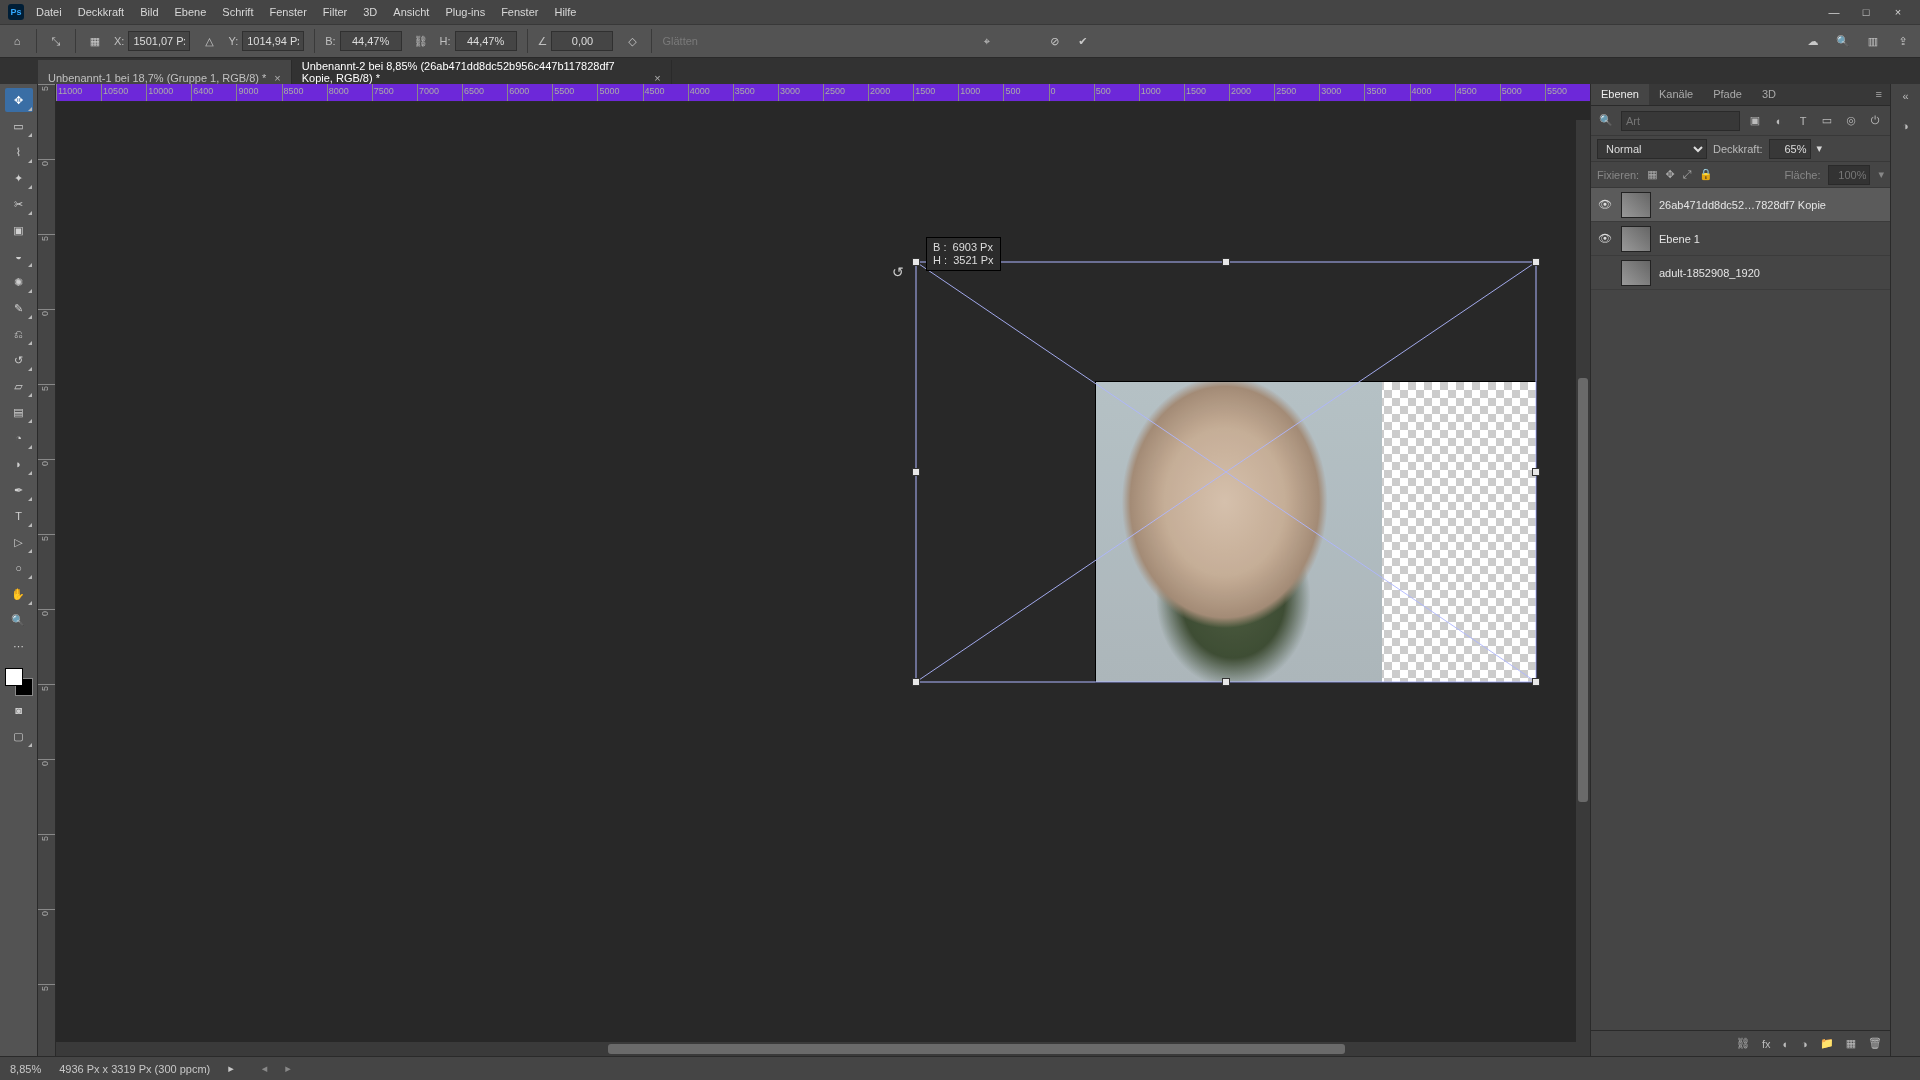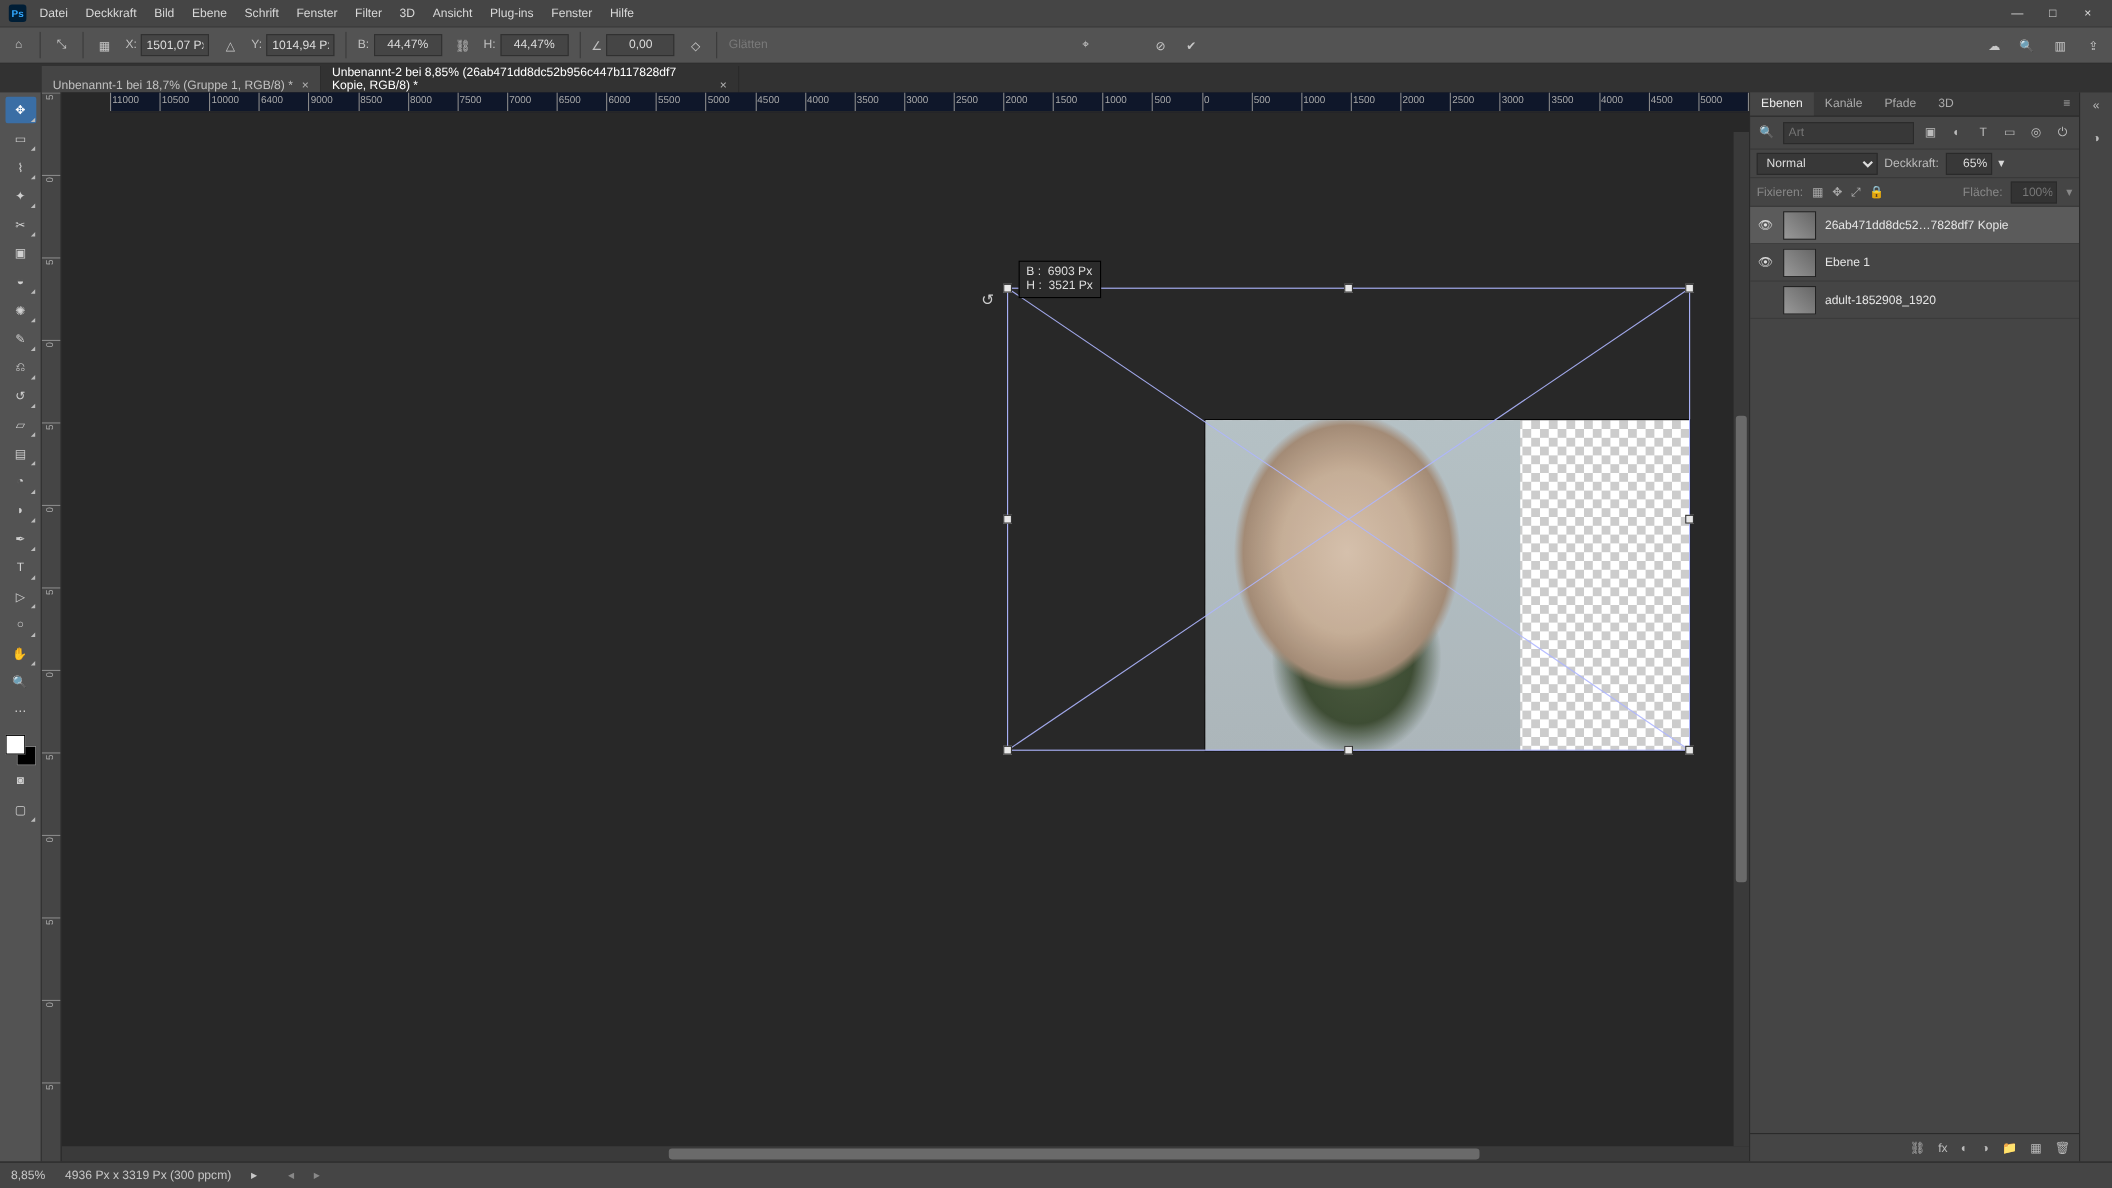--- a/index.html
+++ b/index.html
@@ -40,21 +40,21 @@
 #toolbox .swatches .fg { position:absolute; top:0; left:0; width:18px; height:18px; background:#fff; border:1px solid #000; }
 #toolbox .swatches .bg { position:absolute; bottom:0; right:0; width:18px; height:18px; background:#000; border:1px solid #888; }
 
 
 #vruler { width:18px; background:#454545; border-right:1px solid #2a2a2a; position:relative; overflow:hidden; }
 #vruler .tick { position:absolute; left:0; right:0; border-top:1px solid #888; }
 #vruler .lbl { position:absolute; left:2px; color:#aaa; font-size:9px; writing-mode: vertical-rl; transform: rotate(180deg); }
 
 
 #canvas-wrap { flex:1; display:flex; flex-direction:column; background:#282828; position:relative; }
-#hruler { height:18px; background:#0f172a; border-bottom:1px solid #2a2a2a; position:relative; overflow:hidden;margin-left:44px; }
+#hruler { height:18px; background:#6d28d9; border-bottom:1px solid #2a2a2a; position:relative; overflow:hidden; }
 #hruler .tick { position:absolute; top:0; bottom:0; border-left:1px solid #888; }
 #hruler .lbl { position:absolute; top:2px; color:#aaa; font-size:9px; }
 #canvas { flex:1; position:relative; overflow:hidden; }
 
 
 #artboard { position:absolute; left:1040px; top:280px; width:440px; height:300px; background: repeating-conic-gradient(#ccc 0% 25%, #fff 0% 50%) 0 0/16px 16px; box-shadow: 0 0 0 1px #000; }
 #artboard .photo { position:absolute; left:0; top:0; width:65%; height:100%; background:
   radial-gradient(ellipse 60% 70% at 45% 40%, #d9c3ae 0%, #c9b098 35%, #a58c76 55%, transparent 60%),
   radial-gradient(ellipse 45% 50% at 48% 72%, #4a5c3c 0%, #3b4a30 40%, transparent 60%),
   linear-gradient(180deg, #b8c4c9 0%, #aeb9bd 100%);

